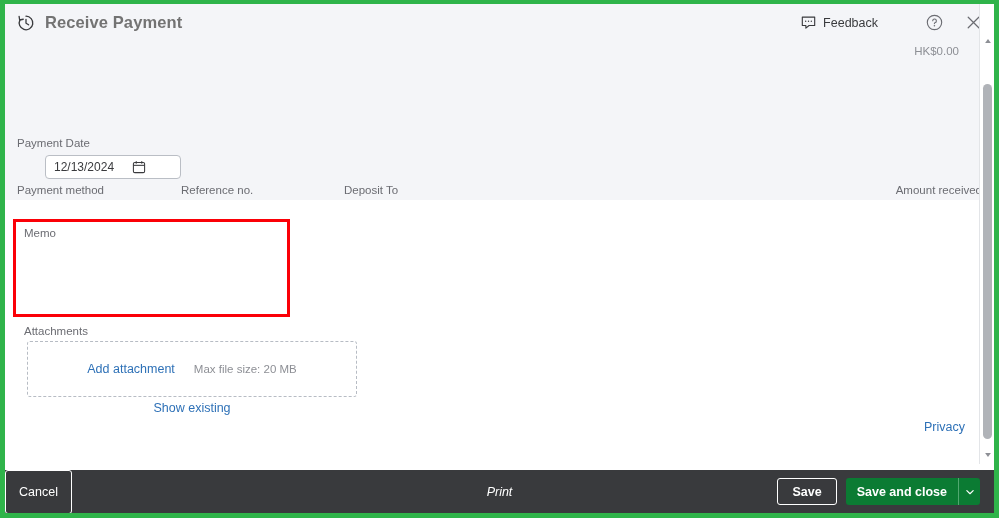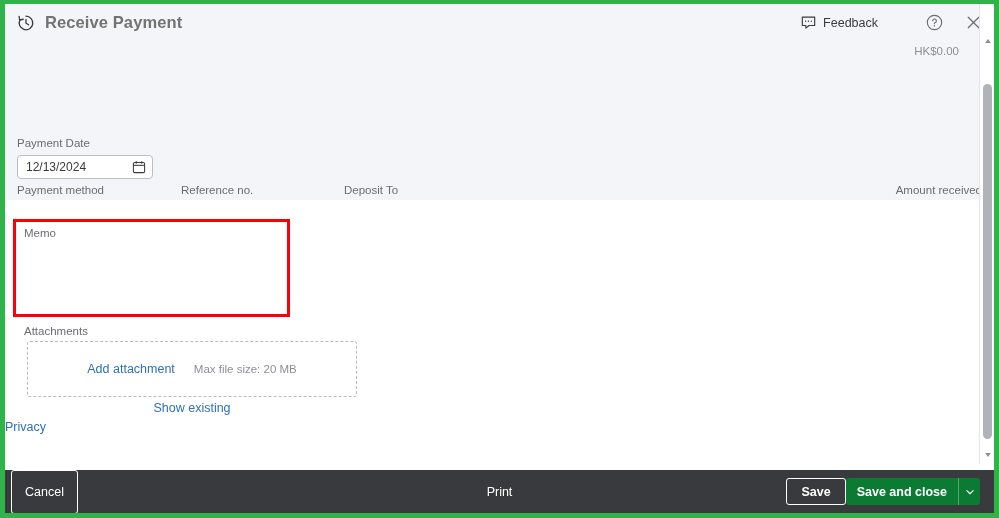--- a/index.html
+++ b/index.html
@@ -106,21 +106,21 @@
     width: 100%; height: 100%;
     background: #ffffff;
     border: 1px solid #babec5;
     border-radius: 4px;
     font-family: "Liberation Sans", sans-serif;
     font-size: 12px;
     color: #393a3d;
     padding: 0 8px;
     outline: none;
   }
-  #date-input { padding-right: 26px; }
+  #date-input { padding-right: 26px; margin-left: 28px; }
   #calendar-icon {
     position: absolute;
     right: 7px; top: 5px;
     pointer-events: none;
   }
 
   
   #payment-method-label { position: absolute; left: 12px; top: 142px; }
   #payment-method-select {
     position: absolute;
@@ -256,62 +256,63 @@
     position: absolute;
     left: 22px; top: 201px;
     width: 330px;
     text-align: center;
     font-size: 12.5px;
   }
   #privacy-link {
     position: absolute;
     left: 0; top: 220px;
     width: 960px;
-    text-align: left;
+    text-align: right;
     font-size: 12.5px;
   }
 
   
   #footer-bar {
     position: absolute;
     left: 0; bottom: 0;
     width: 989px;
     height: 43px;
     background: #393a3d;
     display: flex;
     align-items: center;
   }
   #cancel-button {
-    margin-left: 6px;
     height: 44px;
     min-width: 61px;
     padding: 0 13px;
     background: transparent;
     border: 1px solid #ffffff;
     border-radius: 3px;
     color: #ffffff;
     font-size: 12.5px;
     font-family: "Liberation Sans", sans-serif;
     cursor: pointer;
   }
   #print-button {
     position: absolute;
     left: 0; right: 0;
     margin: 0 auto;
     width: 70px;
     text-align: center;
     color: #ffffff;
     font-size: 12.5px;
     cursor: pointer;
+    font-style: italic;
   }
   #footer-right {
     position: absolute;
     right: 14px;
     display: flex;
     align-items: flex-start;
+    gap: 9px;
   }
   #save-button {
     height: 27px;
     min-width: 54px;
     padding: 0 14px;
     background: transparent;
     border: 1px solid #ffffff;
     border-radius: 3px;
     color: #ffffff;
     font-size: 12.5px;

